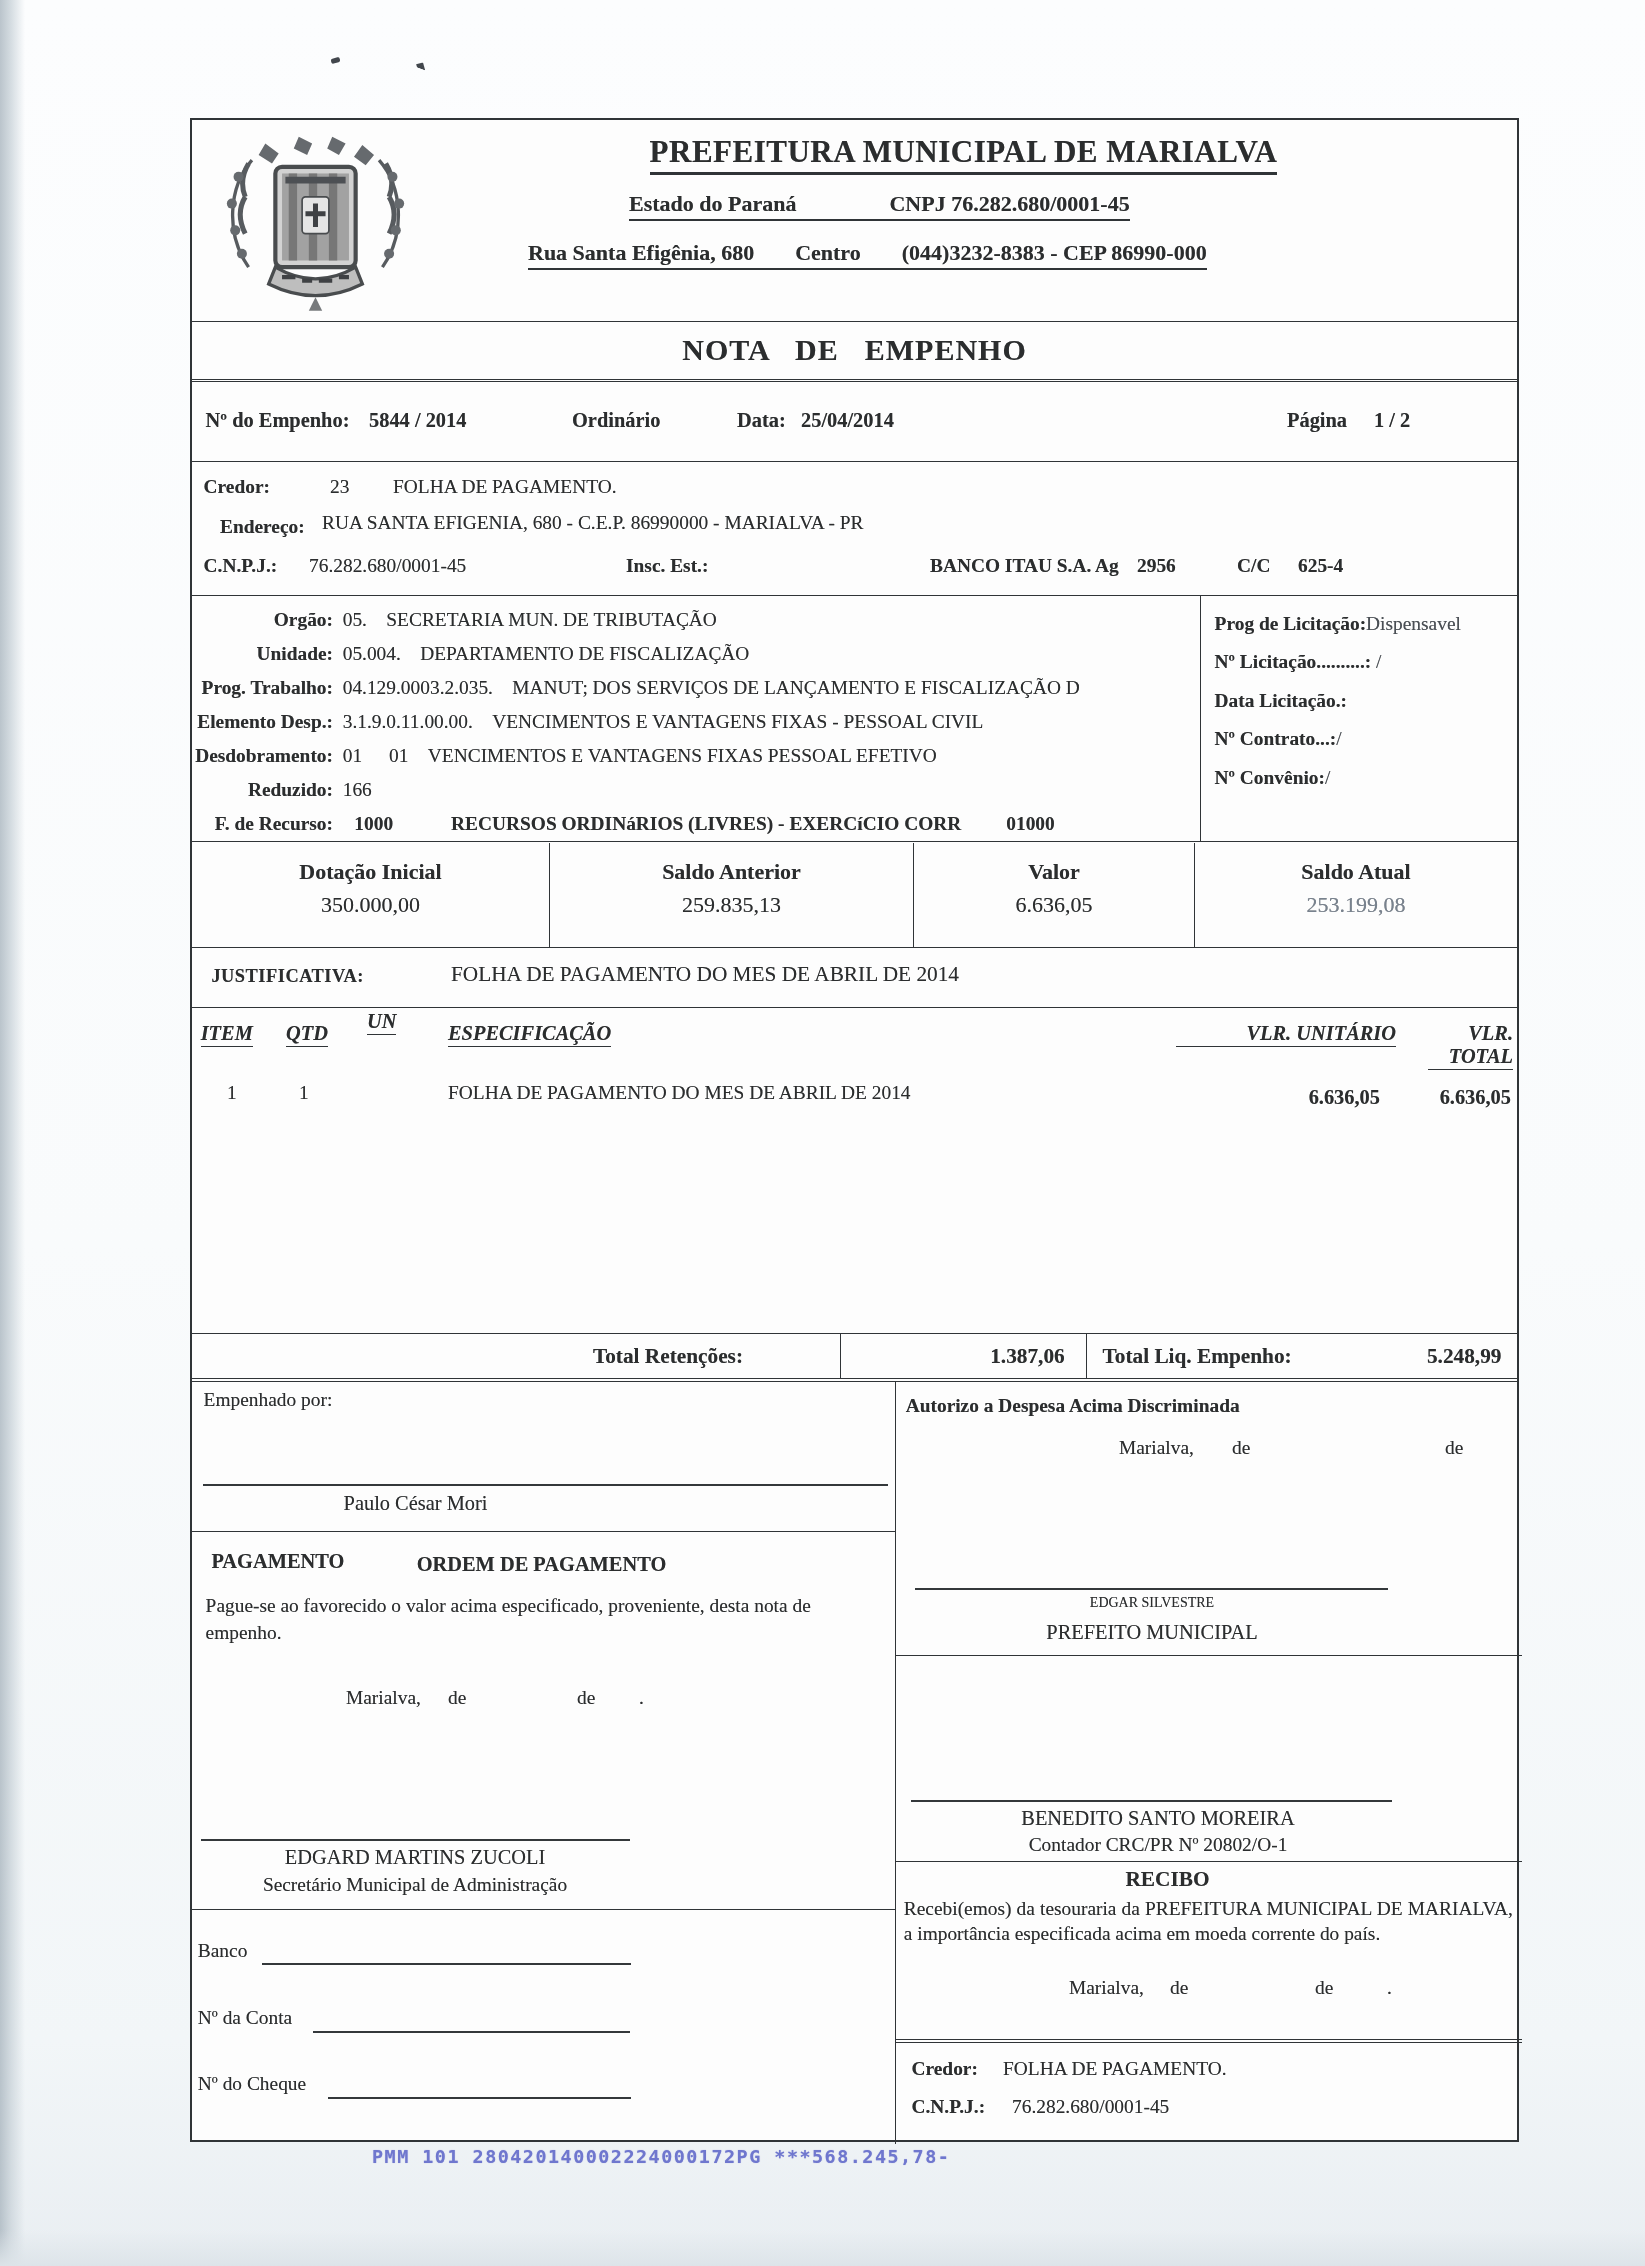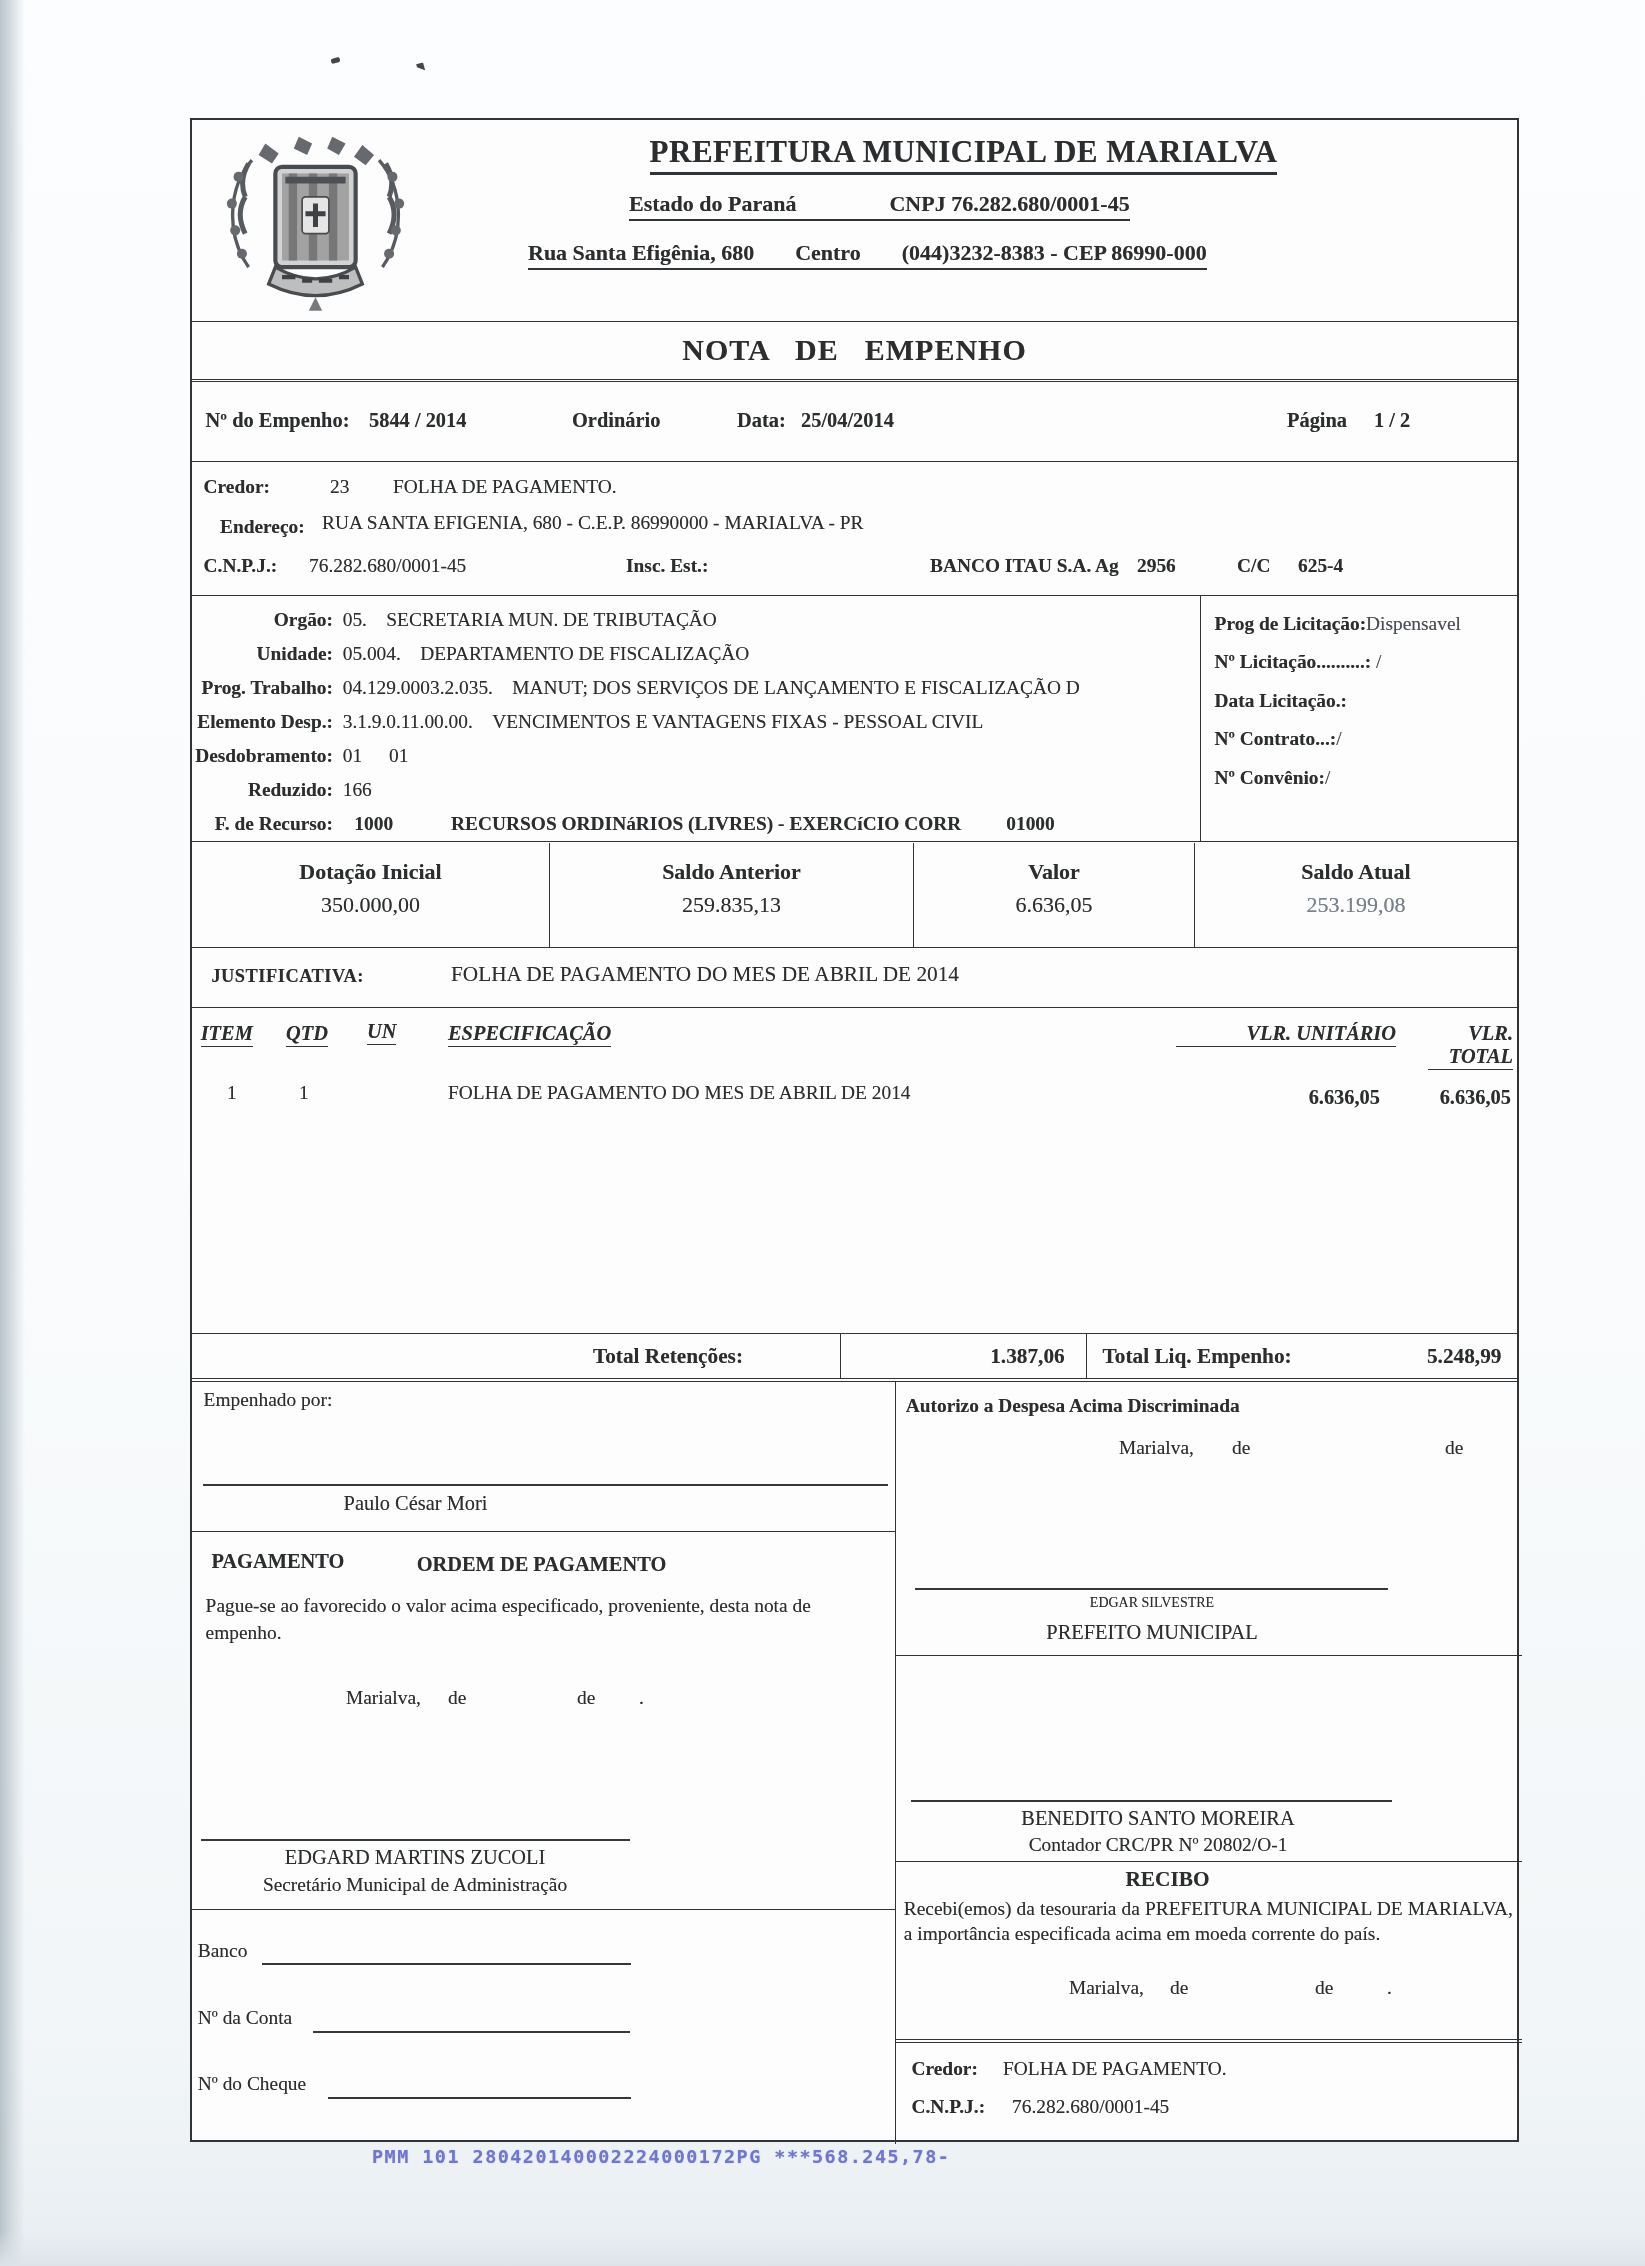--- a/index.html
+++ b/index.html
@@ -205,20 +205,21 @@
         </div>
         <div class="orc-row">
           <span class="orc-lbl">Elemento Desp.:</span>
           <span class="orc-code">3.1.9.0.11.00.00.</span>
           <span class="orc-desc">VENCIMENTOS E VANTAGENS FIXAS - PESSOAL CIVIL</span>
         </div>
         <div class="orc-row">
           <span class="orc-lbl">Desdobramento:</span>
           <span class="orc-code">01</span>
           <span class="orc-code orc-code2">01</span>
+          <span class="orc-desc">VENCIMENTOS E VANTAGENS FIXAS PESSOAL EFETIVO</span>
         </div>
         <div class="orc-row">
           <span class="orc-lbl">Reduzido:</span>
           <span class="orc-code">166</span>
         </div>
         <div class="orc-row hl">
           <span class="orc-lbl">F. de Recurso:</span>
           <span class="orc-code" style="margin-left:21.3px;">1000</span>
           <span class="orc-desc" style="margin-left:58px;">RECURSOS ORDINáRIOS (LIVRES) - EXERCíCIO CORR</span>
           <span class="orc-code b" style="margin-left:45px;">01000</span>
@@ -263,21 +264,21 @@
     </div>
 
     <div class="sec just">
       <span class="abs b" style="left:19.4px;top:17.5px;font-size:18.4px;letter-spacing:0.5px;">JUSTIFICATIVA:</span>
       <span class="abs" style="left:259px;top:13.6px;font-size:21.3px;">FOLHA DE PAGAMENTO DO MES DE ABRIL DE 2014</span>
     </div>
 
     <div class="sec items">
       <span class="abs ih" style="left:8.7px;top:13.6px;">ITEM</span>
       <span class="abs ih" style="left:94px;top:13.6px;">QTD</span>
-      <span class="abs ih" style="left:175px;top:12px;text-align:right;">UN</span>
+      <span class="abs ih" style="left:175px;top:2px;text-align:right;">UN</span>
       <span class="abs ih" style="left:256px;top:13.6px;">ESPECIFICAÇÃO</span>
       <span class="abs ih" style="left:984px;top:13.6px;width:220px;text-align:right;">VLR. UNITÁRIO</span>
       <span class="abs ih" style="left:1236px;top:13.6px;width:85px;text-align:right;">VLR. TOTAL</span>
 
       <div>
         <span class="abs" style="left:35px;top:74px;">1</span>
         <span class="abs" style="left:107px;top:74px;">1</span>
         <span class="abs" style="left:175px;top:74px;"></span>
         <span class="abs" style="left:256px;top:74px;">FOLHA DE PAGAMENTO DO MES DE ABRIL DE 2014</span>
         <span class="abs b" style="left:970px;top:78px;width:218px;text-align:right;font-size:20.4px;">6.636,05</span>

